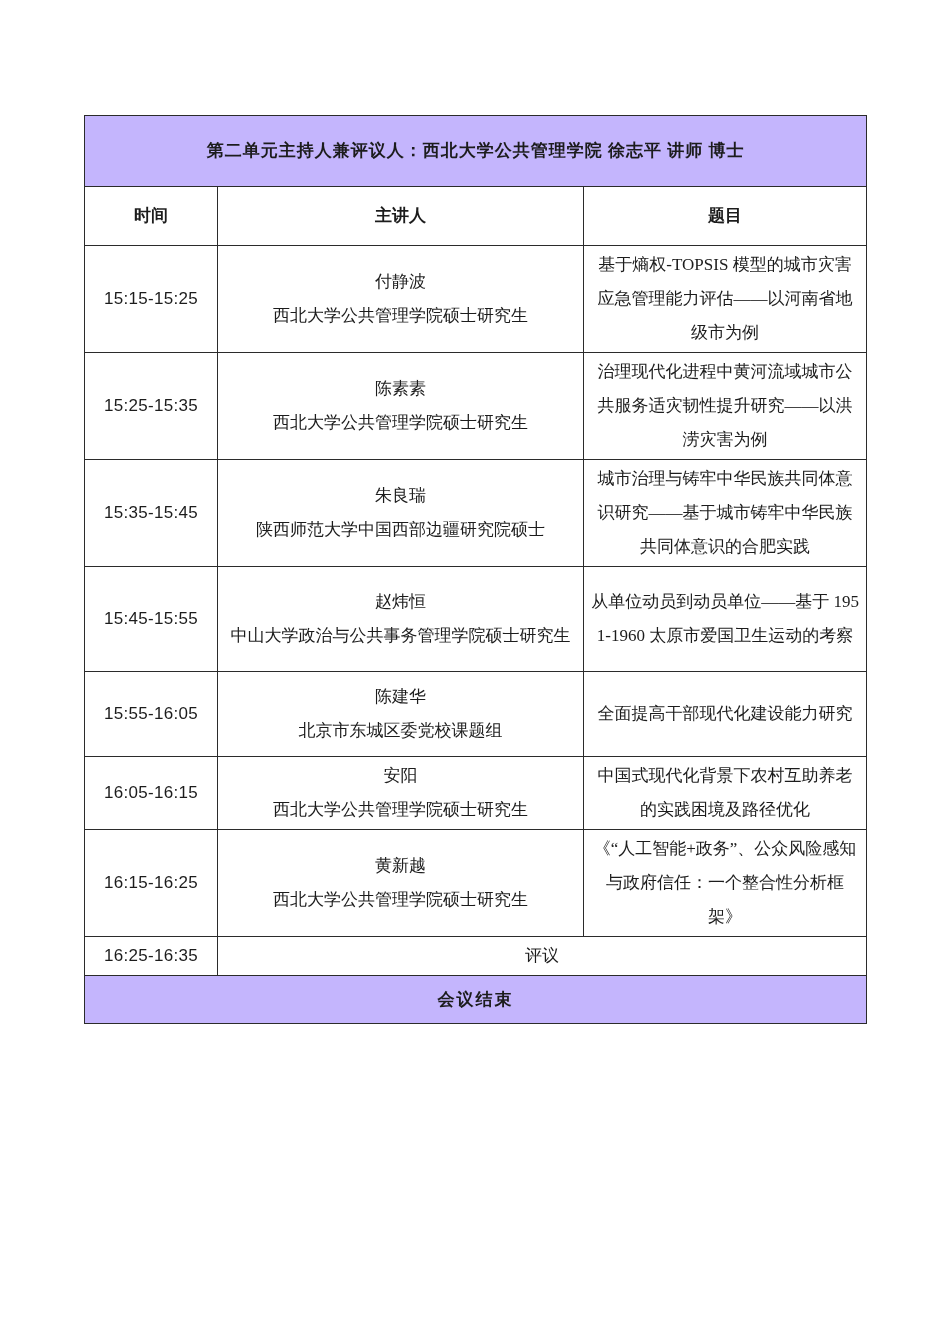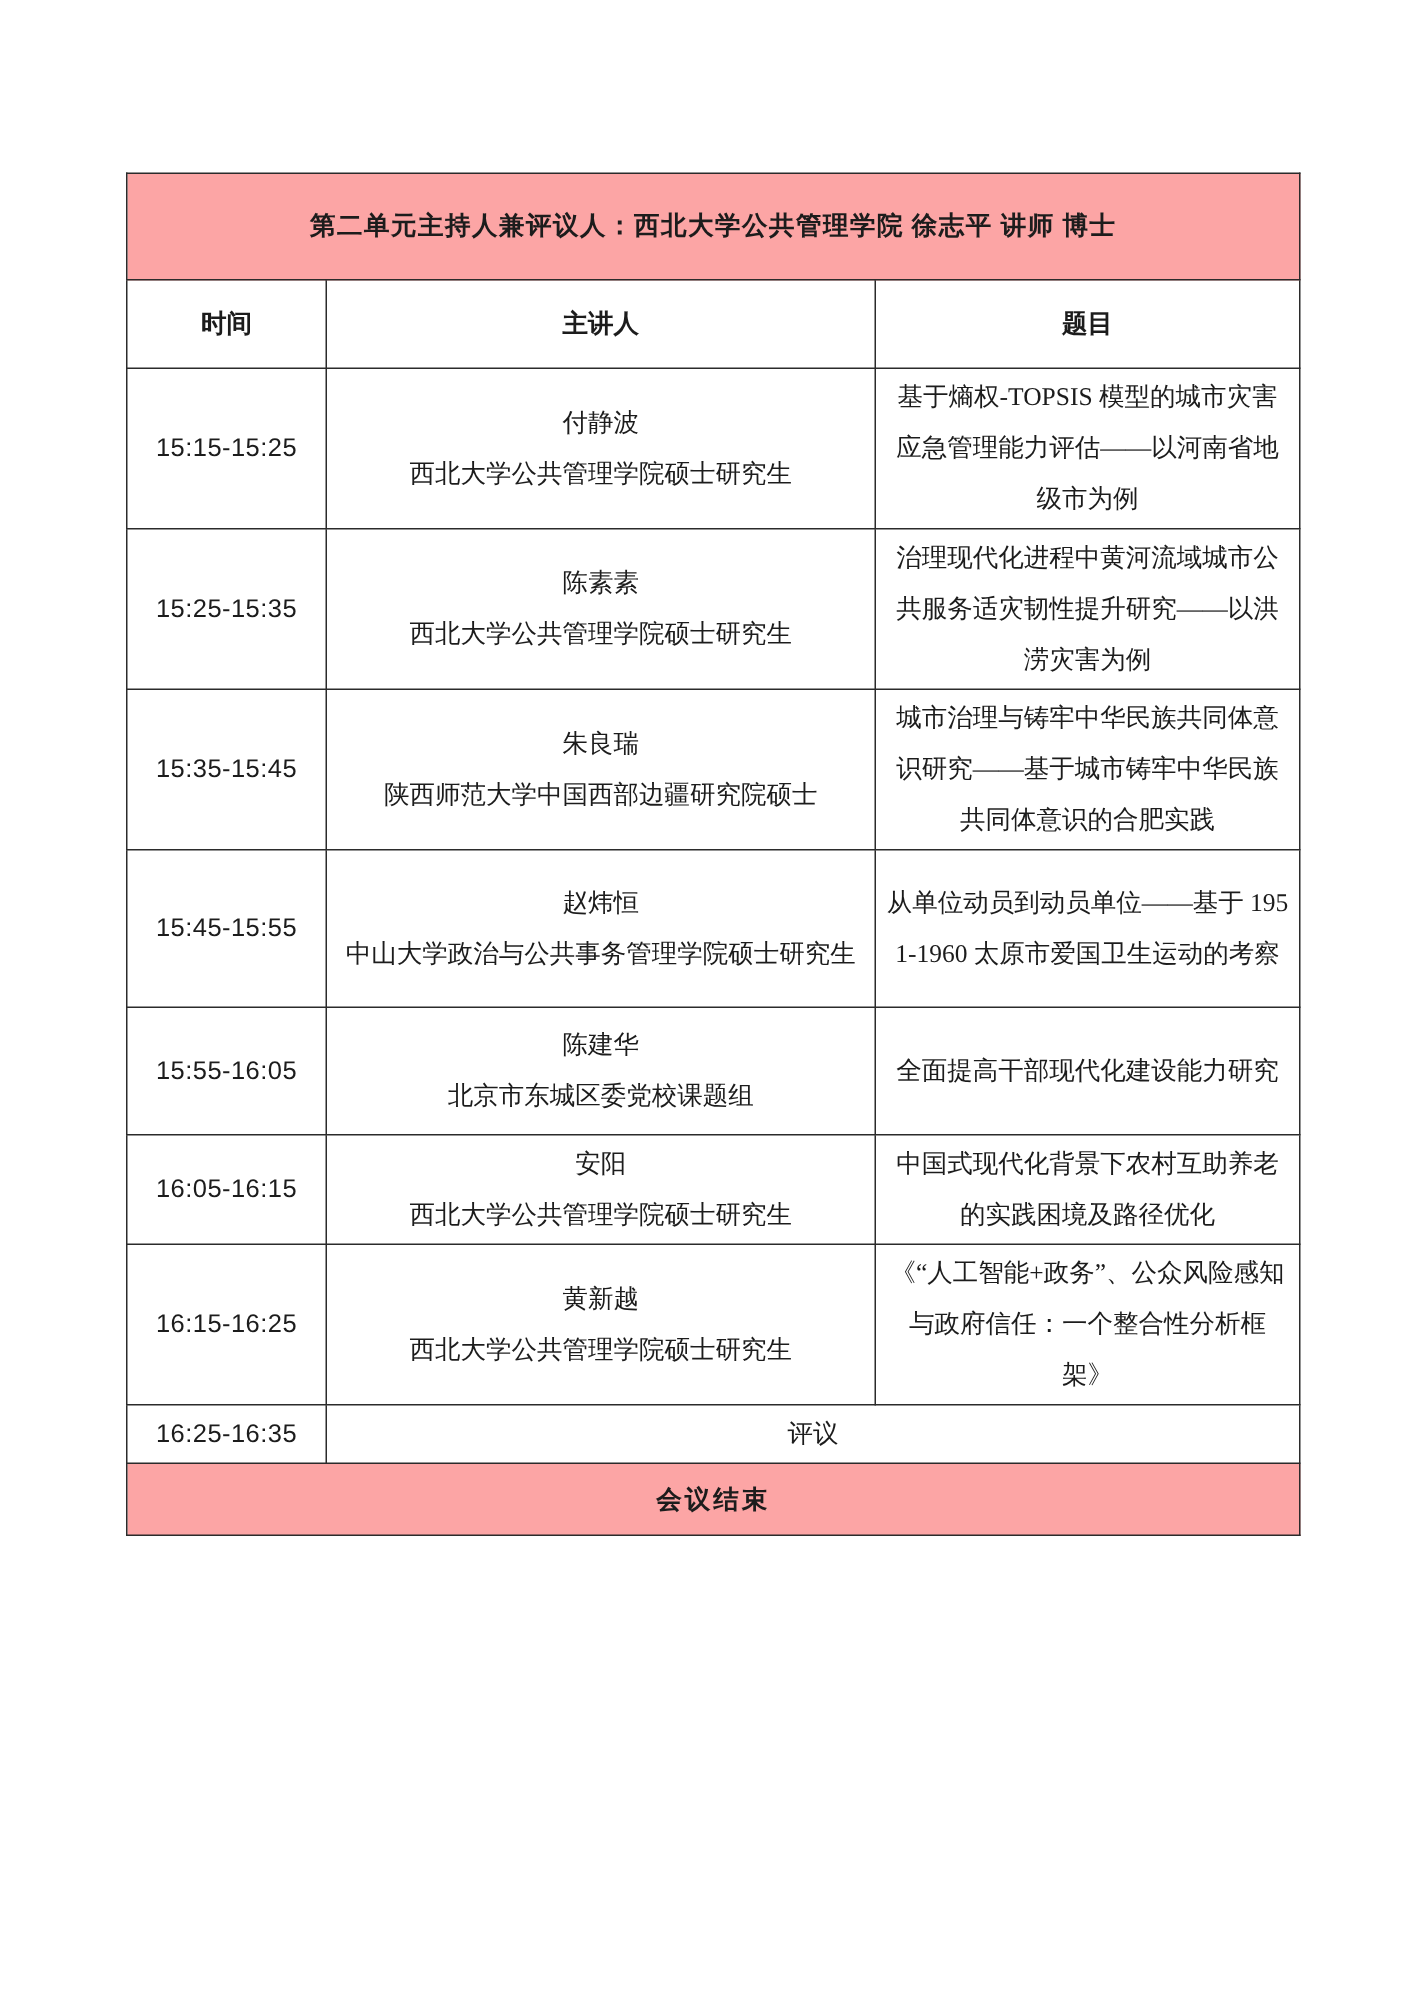--- a/index.html
+++ b/index.html
@@ -20,21 +20,21 @@
   table.schedule td{
     border:1.6px solid #2b2b2b;
     text-align:center;
     vertical-align:middle;
     font-size:17px;
     line-height:2.0;
     padding:2px 6px;
     box-sizing:border-box;
     word-break:break-all;
   }
-  .green{background:#fca5a5;}
+  .green{background:#c4b5fd;}
   .unit-header-row td{
     font-weight:bold;
     font-size:18px;
     letter-spacing:1px;
   }
   .col-header-row td{
     font-weight:bold;
     font-size:17.5px;
     margin-top:20px;
   }

